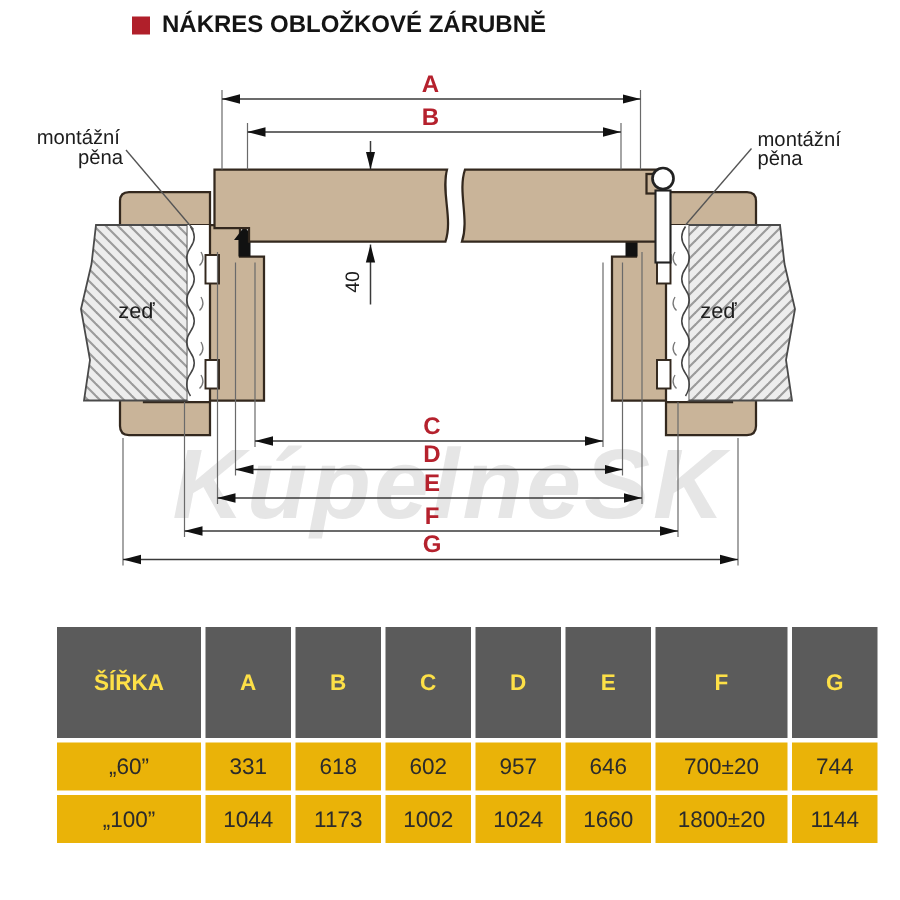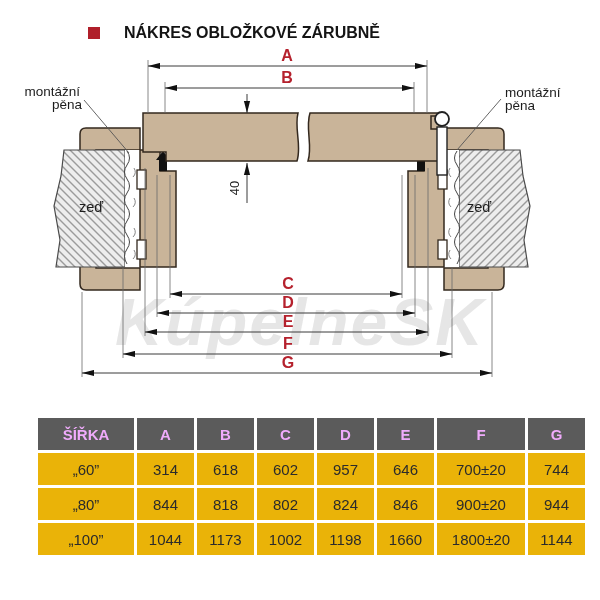--- a/index.html
+++ b/index.html
@@ -2,39 +2,39 @@
 <html><head>
 <meta charset="utf-8">
 <style>
   html,body{margin:0;padding:0;background:#fff;}
   body{width:600px;height:600px;overflow:hidden;position:relative;
        font-family:"Liberation Sans",sans-serif;-webkit-font-smoothing:antialiased;}
   .stage{position:absolute;inset:0;background:#fff;}
   
   .title-row{position:absolute;left:88px;top:8px;display:flex;align-items:center;gap:8px;}
   .title-bullet{width:12px;height:12px;background:#b01f2a;flex:0 0 auto;}
-  .title-text{font-size:16px;font-weight:bold;color:#141414;letter-spacing:0px;margin:16px;}
+  .title-text{font-size:16px;font-weight:bold;color:#141414;letter-spacing:0px;margin:0;}
   
   svg.diagram{position:absolute;left:0;top:0;}
   svg .tan{fill:#c9b499;stroke:#33281e;stroke-width:1.5;}
   svg .white-part{fill:#ffffff;stroke:#33281e;stroke-width:1.3;}
   svg .dimline{stroke:#3a3a3a;stroke-width:1;}
   svg .extline{stroke:#6a6a6a;stroke-width:0.8;}
   svg .leader{stroke:#555;stroke-width:0.9;}
   svg .dimletter{fill:#b5212d;font-weight:bold;font-size:16px;text-anchor:middle;}
   svg .small-label{fill:#1c1c1c;font-size:13.5px;}
   svg .wall-label{fill:#1c1c1c;font-size:14.5px;text-anchor:middle;}
   svg .thick-label{fill:#1c1c1c;font-size:13px;text-anchor:middle;}
   svg .watermark{fill:#dcdcdc;opacity:0.7;font-size:66px;font-style:italic;font-weight:bold;
                  text-anchor:middle;letter-spacing:2px;}
   
   table.spec{position:absolute;left:35px;top:415px;border-collapse:separate;border-spacing:3px;
              table-layout:fixed;width:535px;}
-  table.spec th{background:#5b5b5b;color:#f0abfc;font-size:15px;font-weight:bold;
-                height:32px;text-align:center;vertical-align:middle;padding:0;}
+  table.spec th{background:#5b5b5b;color:#fde047;font-size:15px;font-weight:bold;
+                height:52px;text-align:center;vertical-align:middle;padding:11px;}
   table.spec td{background:#eab308;color:#2b2b2b;font-size:15px;height:24px;
                 text-align:center;vertical-align:middle;padding:4px;}
 </style>
 </head>
 <body>
 
 <div class="stage">
 
   <div class="title-row">
     <div class="title-bullet"></div>
@@ -167,44 +167,34 @@
           <th>C</th>
           <th>D</th>
           <th>E</th>
           <th>F</th>
           <th>G</th>
         </tr>
       </thead>
     <tbody>
         <tr>
           <td>„60”</td>
-          <td>314</td>
+          <td>331</td>
           <td>618</td>
           <td>602</td>
           <td>957</td>
           <td>646</td>
           <td>700±20</td>
           <td>744</td>
         </tr>
         <tr>
-          <td>„80”</td>
-          <td>844</td>
-          <td>818</td>
-          <td>802</td>
-          <td>824</td>
-          <td>846</td>
-          <td>900±20</td>
-          <td>944</td>
-        </tr>
-        <tr>
           <td>„100”</td>
           <td>1044</td>
           <td>1173</td>
           <td>1002</td>
-          <td>1198</td>
+          <td>1024</td>
           <td>1660</td>
           <td>1800±20</td>
           <td>1144</td>
         </tr>
       </tbody>
   </table>
 
 </div>
 
 </body></html>

